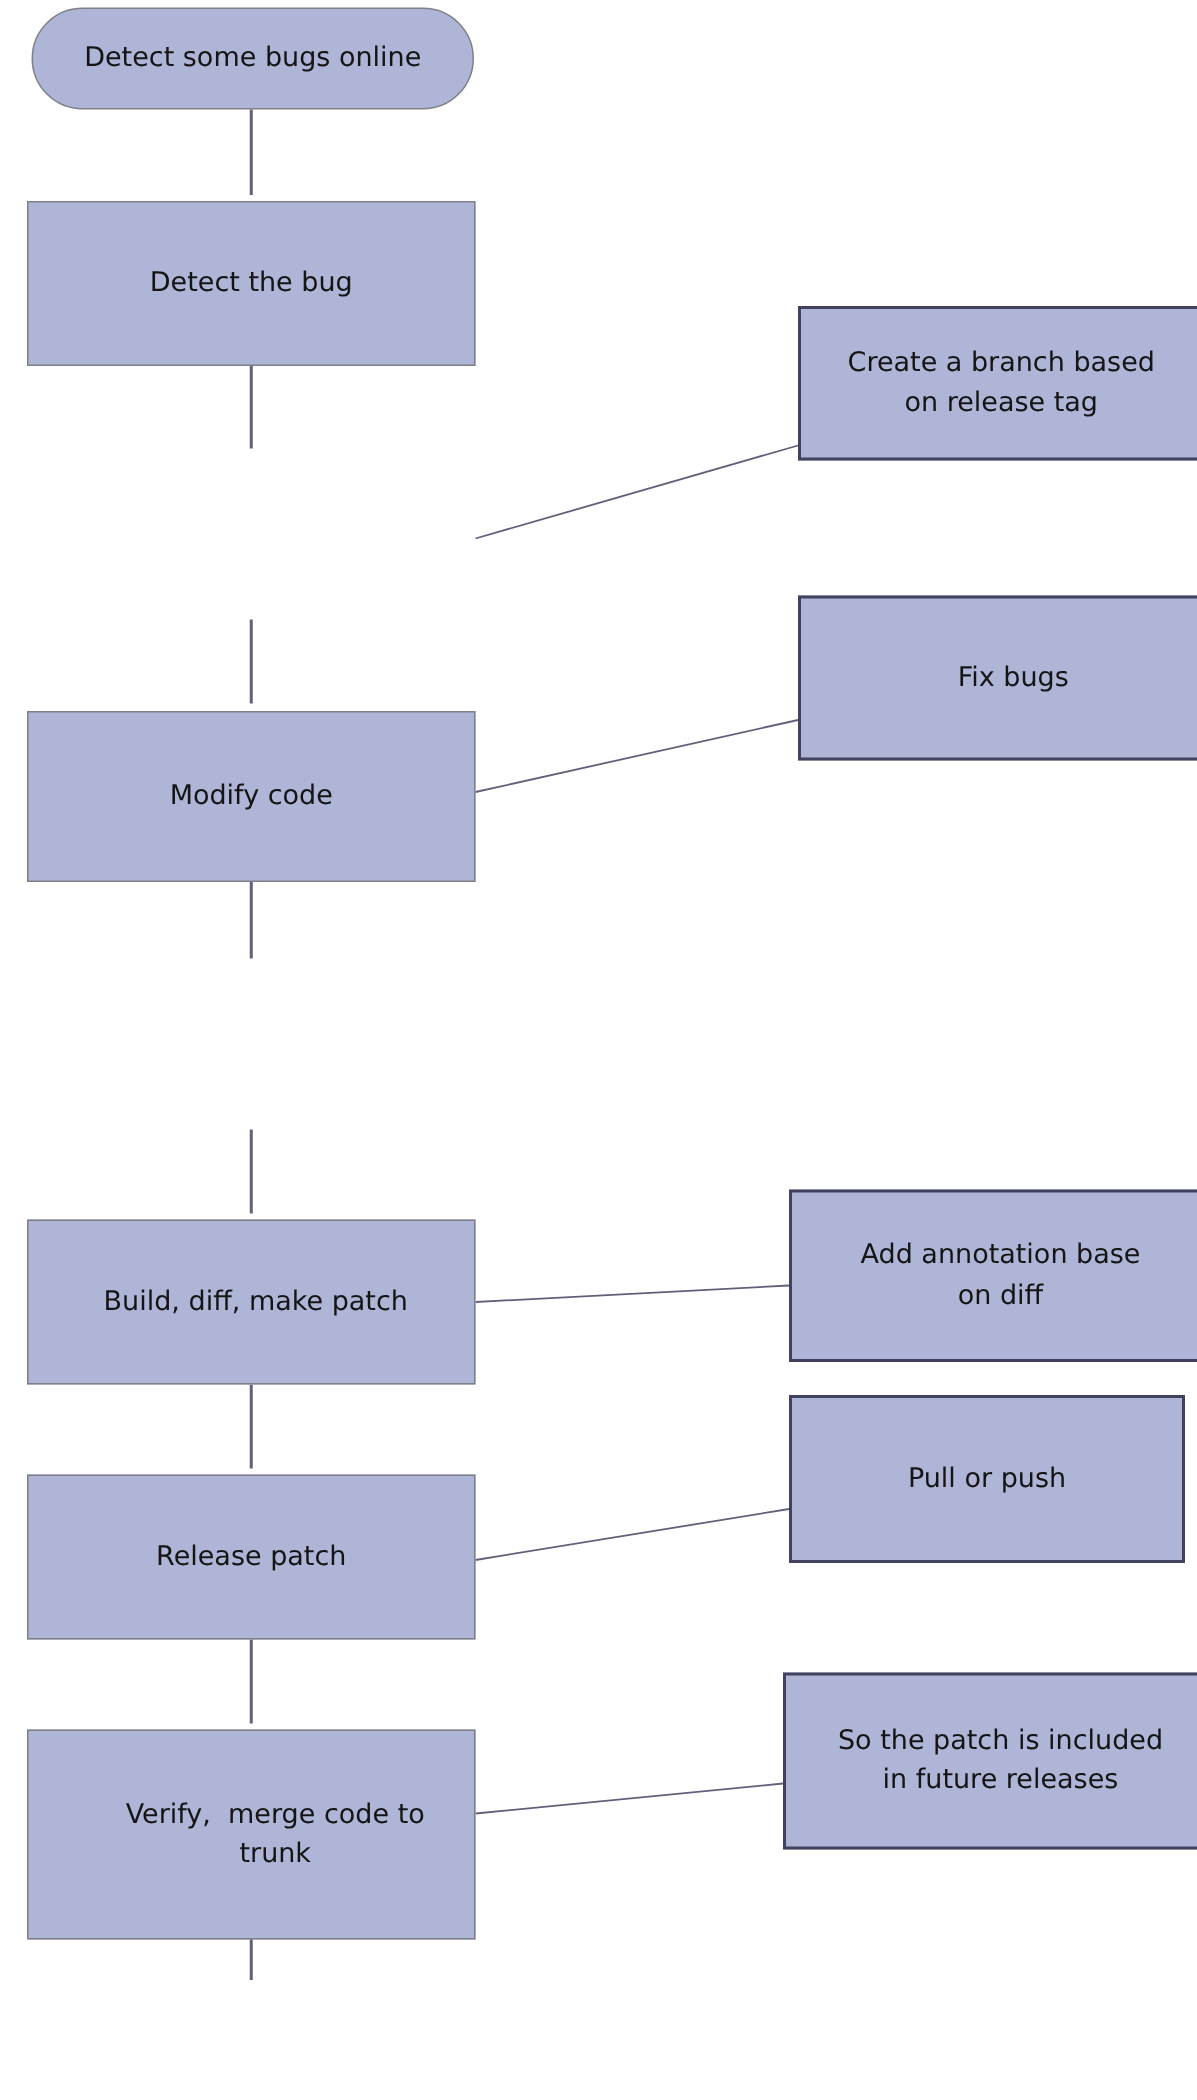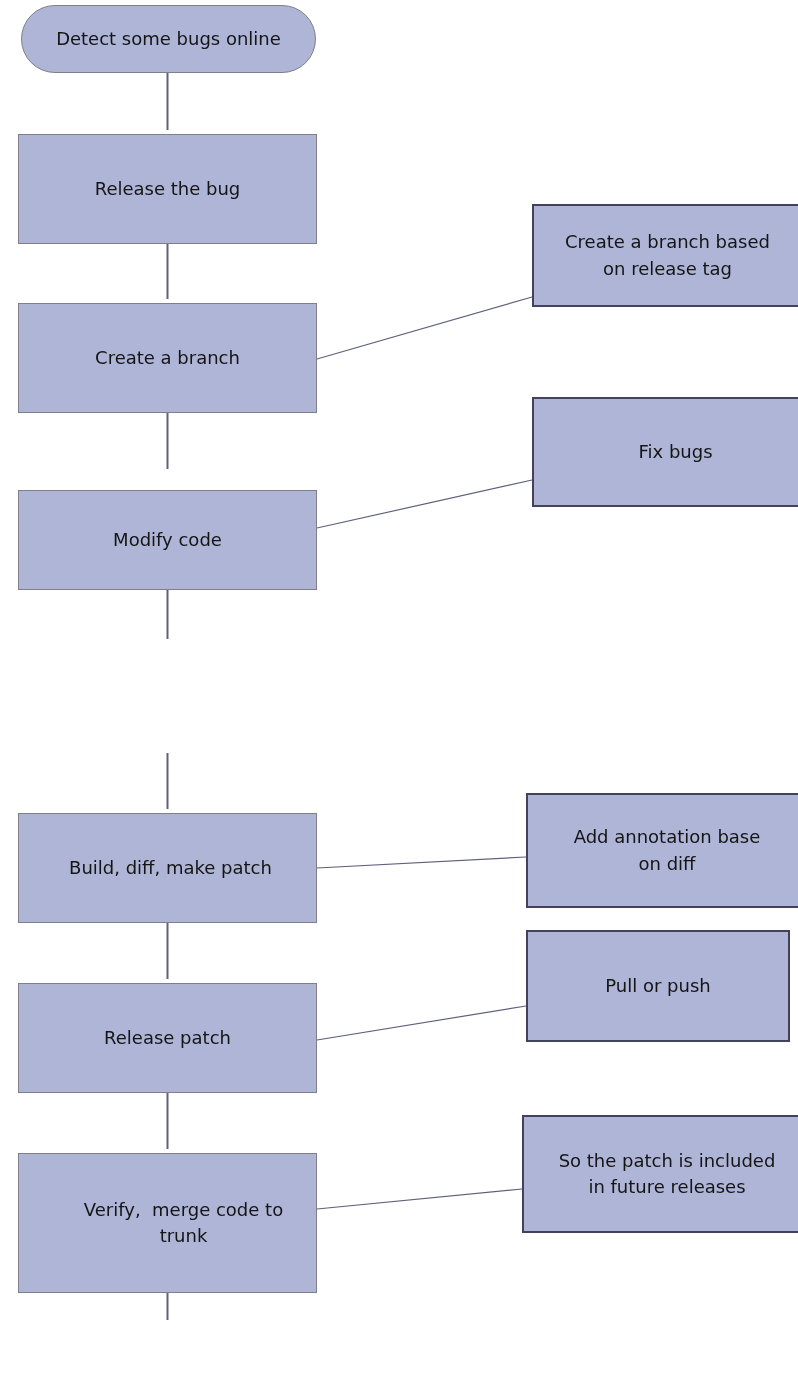--- a/index.html
+++ b/index.html
@@ -48,21 +48,21 @@
     border: 2px solid var(--annotation-border, #42425e);
   }
 
   
   .n-start { left: 5px;  top: 5px;    width: 295px; height: 68px; border-radius: 34px; }
   .n-end   { left: 5px;  top: 1324px; width: 295px; height: 73px; border-radius: 37px; }
 
   
   .n-step0 { left: 2px; top: 134px;  width: 299px; height: 110px; }
   .n-step1 { left: 2px; top: 303px;  width: 299px; height: 110px; }
-  .n-step2 { left: 2px; top: 490px;  width: 299px; height: 100px; }
+  .n-step2 { left: 2px; top: 474px;  width: 299px; height: 114px; }
   .n-step3 { left: 2px; top: 643px;  width: 299px; height: 110px; }
   .n-step4 { left: 2px; top: 813px;  width: 299px; height: 110px; padding-left: 16px; }
   .n-step5 { left: 2px; top: 983px;  width: 299px; height: 110px; }
   .n-step6 { left: 2px; top: 1153px; width: 299px; height: 140px; padding-left: 42px; }
 
   
   .n-anno0 { left: 516px; top: 204px;  width: 271px; height: 103px; }
   .n-anno1 { left: 516px; top: 397px;  width: 287px; height: 110px; }
   .n-anno2 { left: 510px; top: 793px;  width: 282px; height: 115px; }
   .n-anno3 { left: 510px; top: 930px;  width: 264px; height: 112px; }
@@ -102,22 +102,21 @@
 
     <line class="anno-line" x1="301" y1="359" x2="516" y2="297"></line>
     <line class="anno-line" x1="301" y1="528" x2="516" y2="480"></line>
     <line class="anno-line" x1="301" y1="868" x2="510" y2="857"></line>
     <line class="anno-line" x1="301" y1="1040" x2="510" y2="1006"></line>
     <line class="anno-line" x1="301" y1="1209" x2="506" y2="1189"></line>
   </svg>
 
   <div class="node stadium n-start">Detect some bugs online</div>
 
-  <div class="node flow n-step0">Release the bug</div>
-  <div class="node flow n-step1">Create a branch</div>
+  <div class="node flow n-step0">Detect the bug</div>
   <div class="node flow n-step2">Modify code</div>
   <div class="node flow n-step4">Build, diff, make patch</div>
   <div class="node flow n-step5">Release patch</div>
   <div class="node flow n-step6">Verify,  merge code to
 trunk</div>
 
   <div class="node annotation n-anno0">Create a branch based
 on release tag</div>
   <div class="node annotation n-anno1">Fix bugs</div>
   <div class="node annotation n-anno2">Add annotation base

